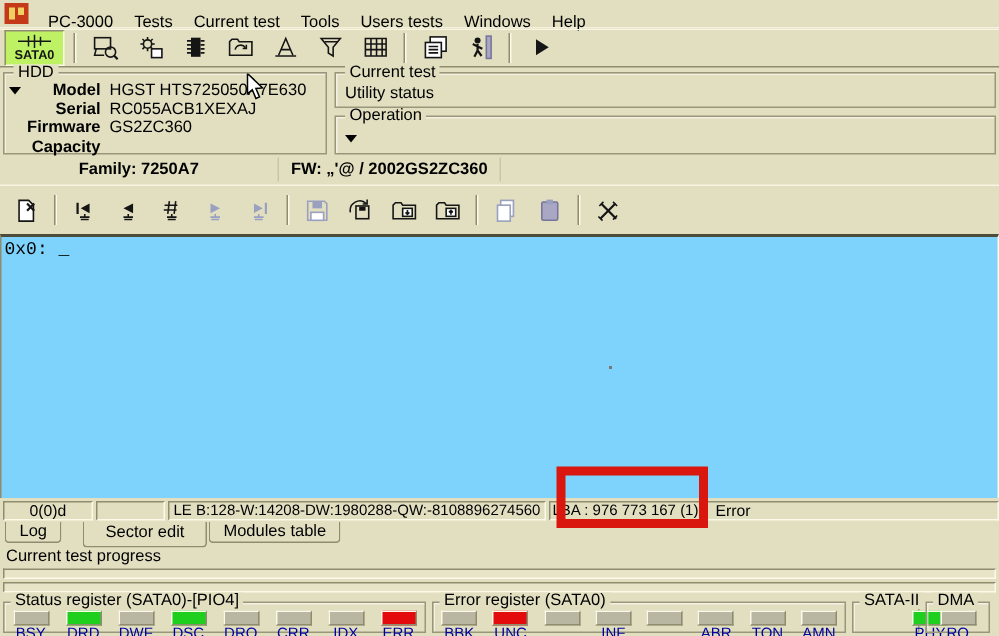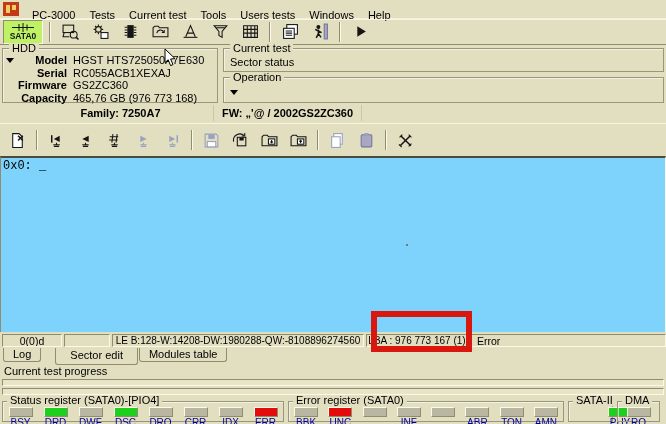--- a/index.html
+++ b/index.html
@@ -43,21 +43,21 @@
   .hdd-box{width:216px;margin:3px 0 0 2px;flex:none;}
   .dd-arrow{position:absolute;left:3px;top:9px;width:0;height:0;border:4px solid transparent;border-top:5px solid #000;}
   .hdd-grid{display:grid;grid-template-columns:64px 1fr;column-gap:6px;padding-top:5px;line-height:12.5px;}
   .hdd-label{font-weight:bold;text-align:right;}
   .right-col{flex:1;display:flex;flex-direction:column;margin:0 2px 0 5px;}
   .ct-box{height:24px;margin-top:3px;}
   .ct-status{padding:7px 0 0 6px;}
   .op-box{flex:1;margin-top:5px;}
   .op-arrow{left:6px;top:auto;bottom:3px;}
   
-  .family-bar{height:20px;display:flex;align-items:center;flex:none;font-weight:bold;margin-left:28px;}
+  .family-bar{height:20px;display:flex;align-items:center;flex:none;font-weight:bold;}
   .fam-cell{height:16px;line-height:16px;text-align:center;border-right:1px solid #c9c6a8;}
   .fam-cell.c1{width:186px;}
   .fam-cell.c2{width:148px;}
   .fam-cell.c3{flex:1;border-right:none;}
   
   .hex-area{flex:1;background:#7dd3fc;border-top:2px solid #4d4b3a;border-left:1px solid #8f8c6f;border-right:1px solid #fbf9e8;
     font-family:"Liberation Mono","DejaVu Sans Mono",monospace;font-size:12px;padding:1px 0 0 2px;position:relative;}
   .hex-area .dot{position:absolute;left:405px;top:86px;width:2px;height:2px;background:#777;}
   
   .status-bar{height:15px;display:flex;align-items:center;padding-left:2px;margin-top:1px;flex:none;}
@@ -218,27 +218,26 @@
       <span class="gb-title">HDD</span>
       <span class="dd-arrow"></span>
       <div class="hdd-grid">
           <span class="hdd-label">Model</span>
           <span class="hdd-value">HGST HTS725050A7E630</span>
           <span class="hdd-label">Serial</span>
           <span class="hdd-value">RC055ACB1XEXAJ</span>
           <span class="hdd-label">Firmware</span>
           <span class="hdd-value">GS2ZC360</span>
           <span class="hdd-label">Capacity</span>
-          <span class="hdd-value">465,76 GB (976 773 168)</span>
         </div>
     </div>
     <div class="right-col">
       <div class="groupbox ct-box">
         <span class="gb-title">Current test</span>
-        <div class="ct-status">Sector status</div>
+        <div class="ct-status">Utility status</div>
       </div>
       <div class="groupbox op-box">
         <span class="gb-title">Operation</span>
         <span class="dd-arrow op-arrow"></span>
       </div>
     </div>
   </div>
 
   <div class="family-bar">
     <div class="fam-cell c1">Family: 7250A7</div>

